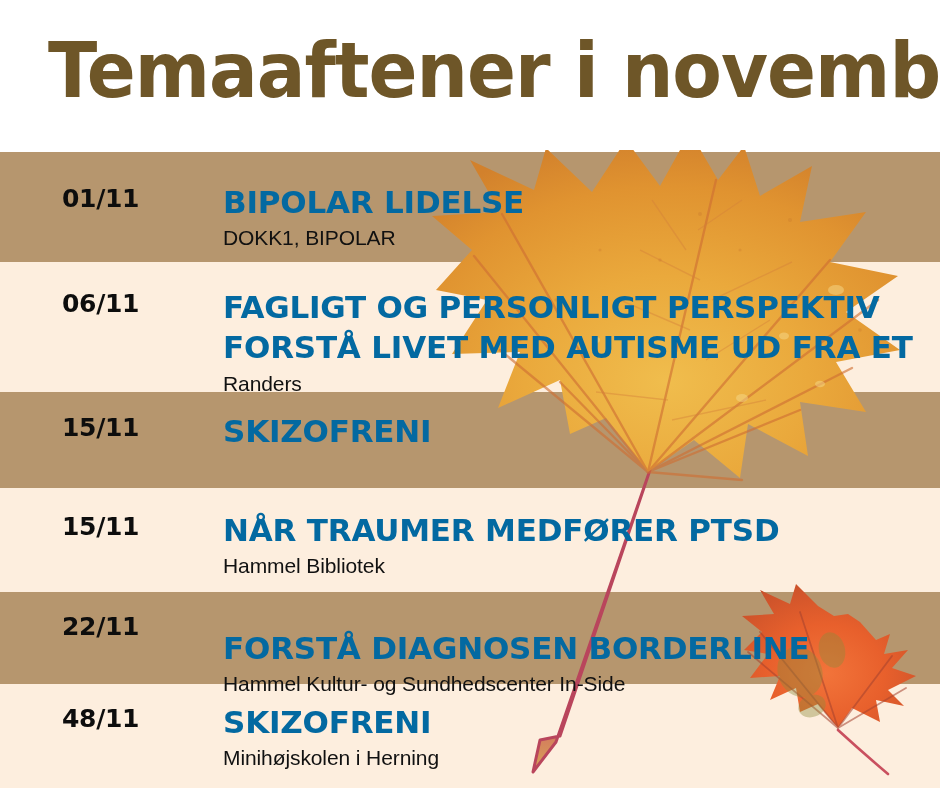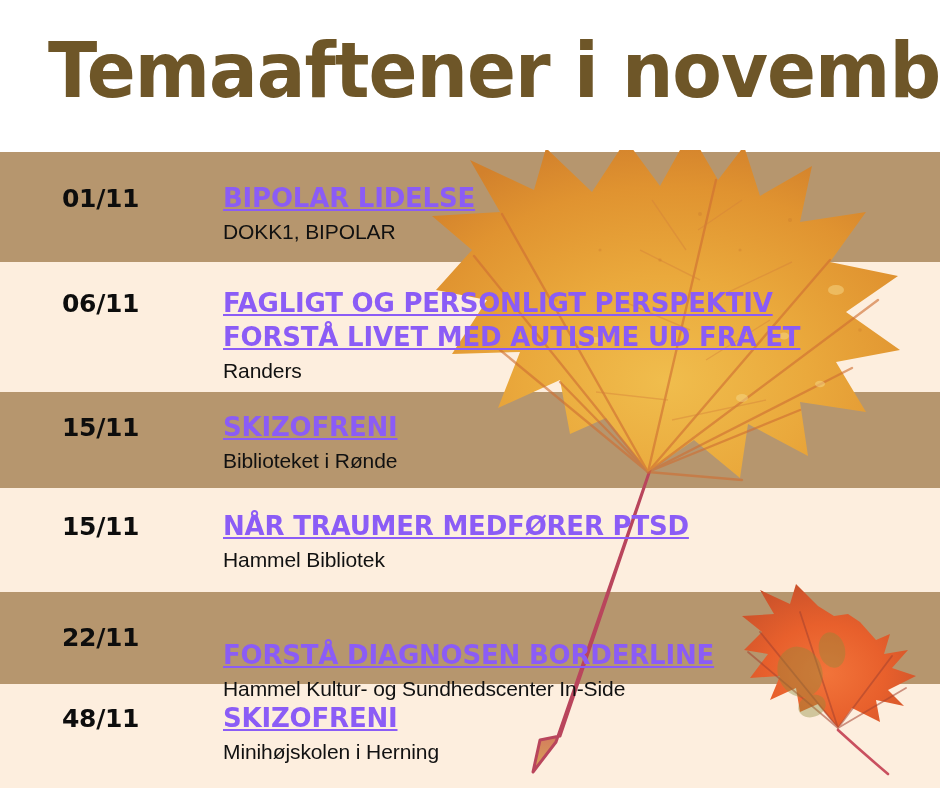--- a/index.html
+++ b/index.html
@@ -76,27 +76,26 @@
     color:#0d0d0d;
     letter-spacing:-0.3px;
   }
   .row-text {
     position:absolute;
     left:223px;
     right:10px;
   }
   .row-title {
     font-family:"DejaVu Sans", sans-serif;
-    font-size:26px;
+    font-size:31px;
     font-weight:700;
-    color:#8b5cf6;
+    color:#0369a1;
     letter-spacing:-0.2px;
     line-height:1.30;
     white-space:nowrap;
-    text-decoration:underline;
   }
   .row-venue {
     font-family:"Liberation Sans", sans-serif;
     font-size:21px;
     font-weight:400;
     color:#111111;
     letter-spacing:-0.1px;
     line-height:1.30;
     margin-top:2px;
     white-space:nowrap;
@@ -232,33 +231,32 @@
         <div class="row-title">FAGLIGT OG PERSONLIGT PERSPEKTIV</div>
         <div class="row-title">FORSTÅ LIVET MED AUTISME UD FRA ET</div>
         <div class="row-venue">Randers</div>
       </div>
     </div>
 
     <div class="row" style="top:392px;height:96px;">
       <div class="row-date" style="top:21px;">15/11</div>
       <div class="row-text" style="top:19px;">
         <div class="row-title">SKIZOFRENI</div>
-        <div class="row-venue">Biblioteket i Rønde</div>
       </div>
     </div>
 
     <div class="row" style="top:488px;height:104px;">
       <div class="row-date" style="top:24px;">15/11</div>
       <div class="row-text" style="top:22px;">
         <div class="row-title">NÅR TRAUMER MEDFØRER PTSD</div>
         <div class="row-venue">Hammel Bibliotek</div>
       </div>
     </div>
 
-    <div class="row" style="top:592px;height:92px;margin-top:11px;">
+    <div class="row" style="top:592px;height:92px;">
       <div class="row-date" style="top:20px;">22/11</div>
       <div class="row-text" style="top:36px;">
         <div class="row-title">FORSTÅ DIAGNOSEN BORDERLINE</div>
         <div class="row-venue">Hammel Kultur- og Sundhedscenter In-Side</div>
       </div>
     </div>
 
     <div class="row" style="top:684px;height:104px;">
       <div class="row-date" style="top:20px;">48/11</div>
       <div class="row-text" style="top:18px;">

